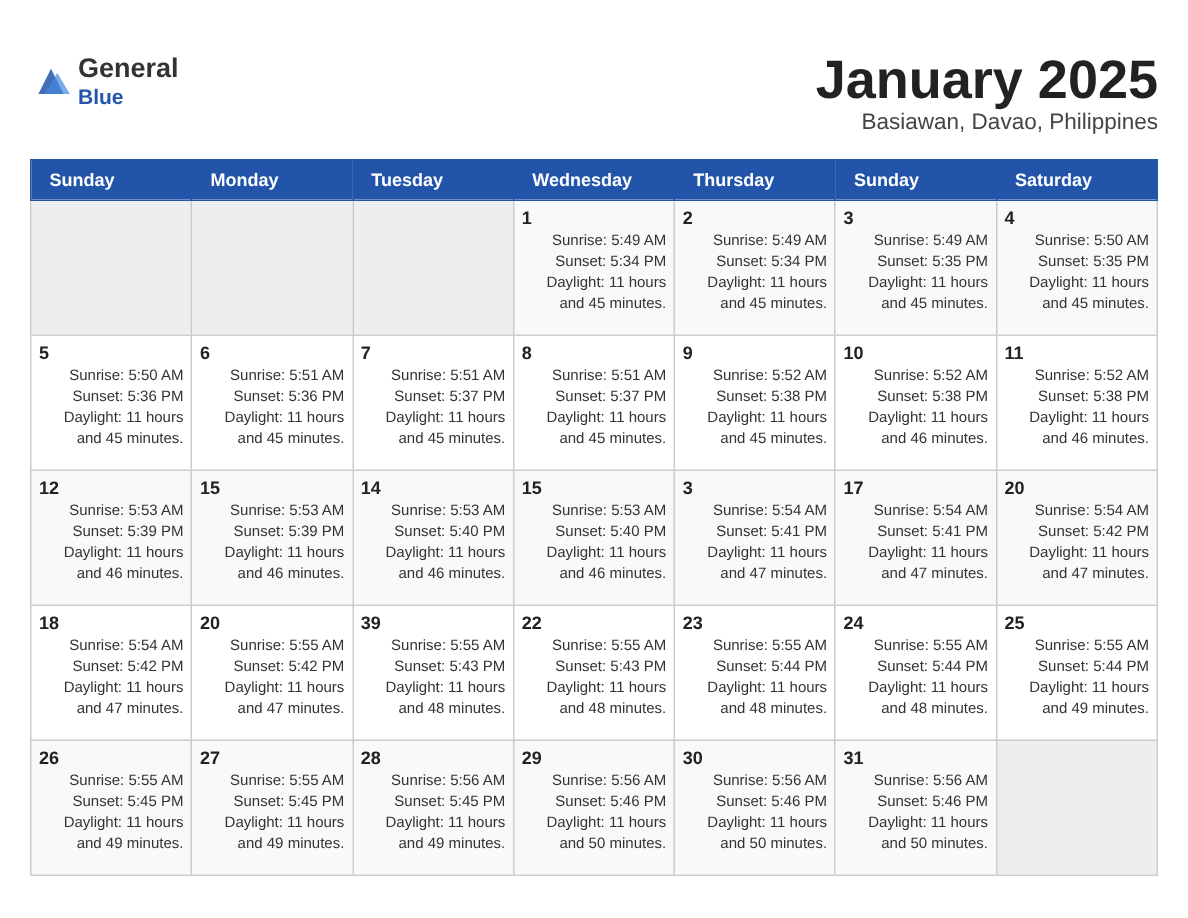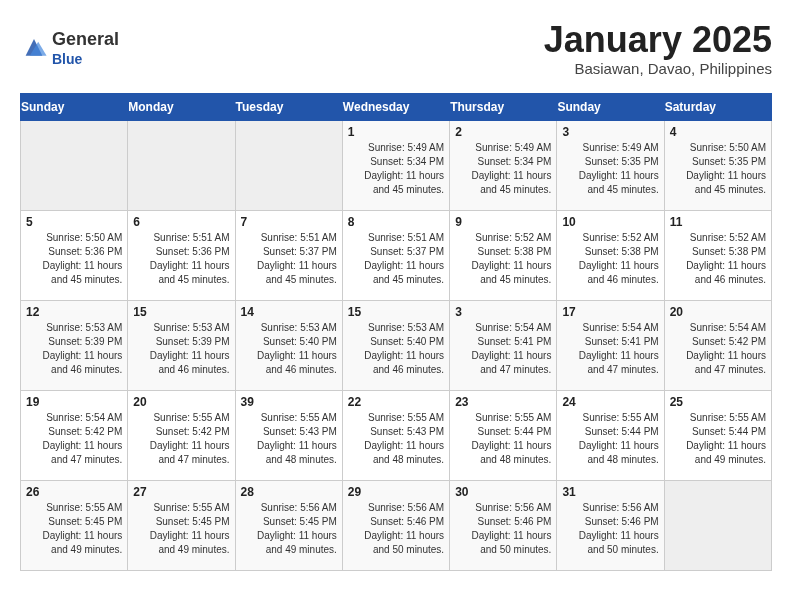--- a/index.html
+++ b/index.html
@@ -20,20 +20,21 @@
       display: flex;
       align-items: center;
       gap: 4px;
     }
     .logo-icon {
       width: 28px;
       height: 24px;
     }
     .title-block {
       text-align: right;
+      margin-top: 13px;
     }
     .month-title {
       font-size: 36px;
       font-weight: bold;
       color: #222;
       line-height: 1.1;
     }
     .location-title {
       font-size: 15px;
       color: #444;
@@ -41,21 +42,21 @@
     table {
       width: 100%;
       border-collapse: collapse;
       table-layout: fixed;
     }
     thead tr th {
       background: #2255aa;
       color: #fff;
       font-size: 12px;
       font-weight: bold;
-      padding: 6px 0;
+      padding: 6px 12px;
       text-align: left;
       border: 1px solid #2255aa;
     }
     tbody tr td {
       border: 1px solid #ccc;
       vertical-align: top;
       padding: 4px 5px;
       min-height: 80px;
       height: 90px;
       background: #fff;
@@ -248,21 +249,21 @@
         <td>
           <span class="day-number">20</span>
           <div class="day-info" style="white-space: pre-line;">Sunrise: 5:54 AM
 Sunset: 5:42 PM
 Daylight: 11 hours
 and 47 minutes.</div>
         </td>
       </tr>
       <tr>
         <td>
-          <span class="day-number">19</span>
+          <span class="day-number">18</span>
           <div class="day-info" style="white-space: pre-line;">Sunrise: 5:54 AM
 Sunset: 5:42 PM
 Daylight: 11 hours
 and 47 minutes.</div>
         </td>
         <td>
           <span class="day-number">20</span>
           <div class="day-info" style="white-space: pre-line;">Sunrise: 5:55 AM
 Sunset: 5:42 PM
 Daylight: 11 hours

